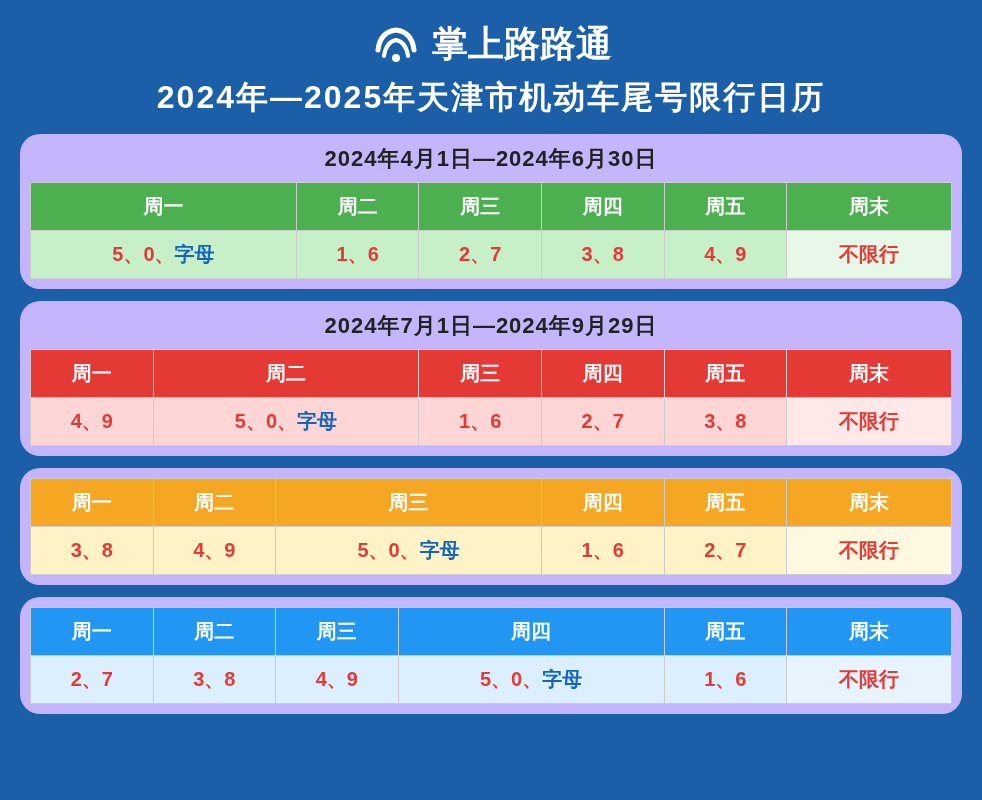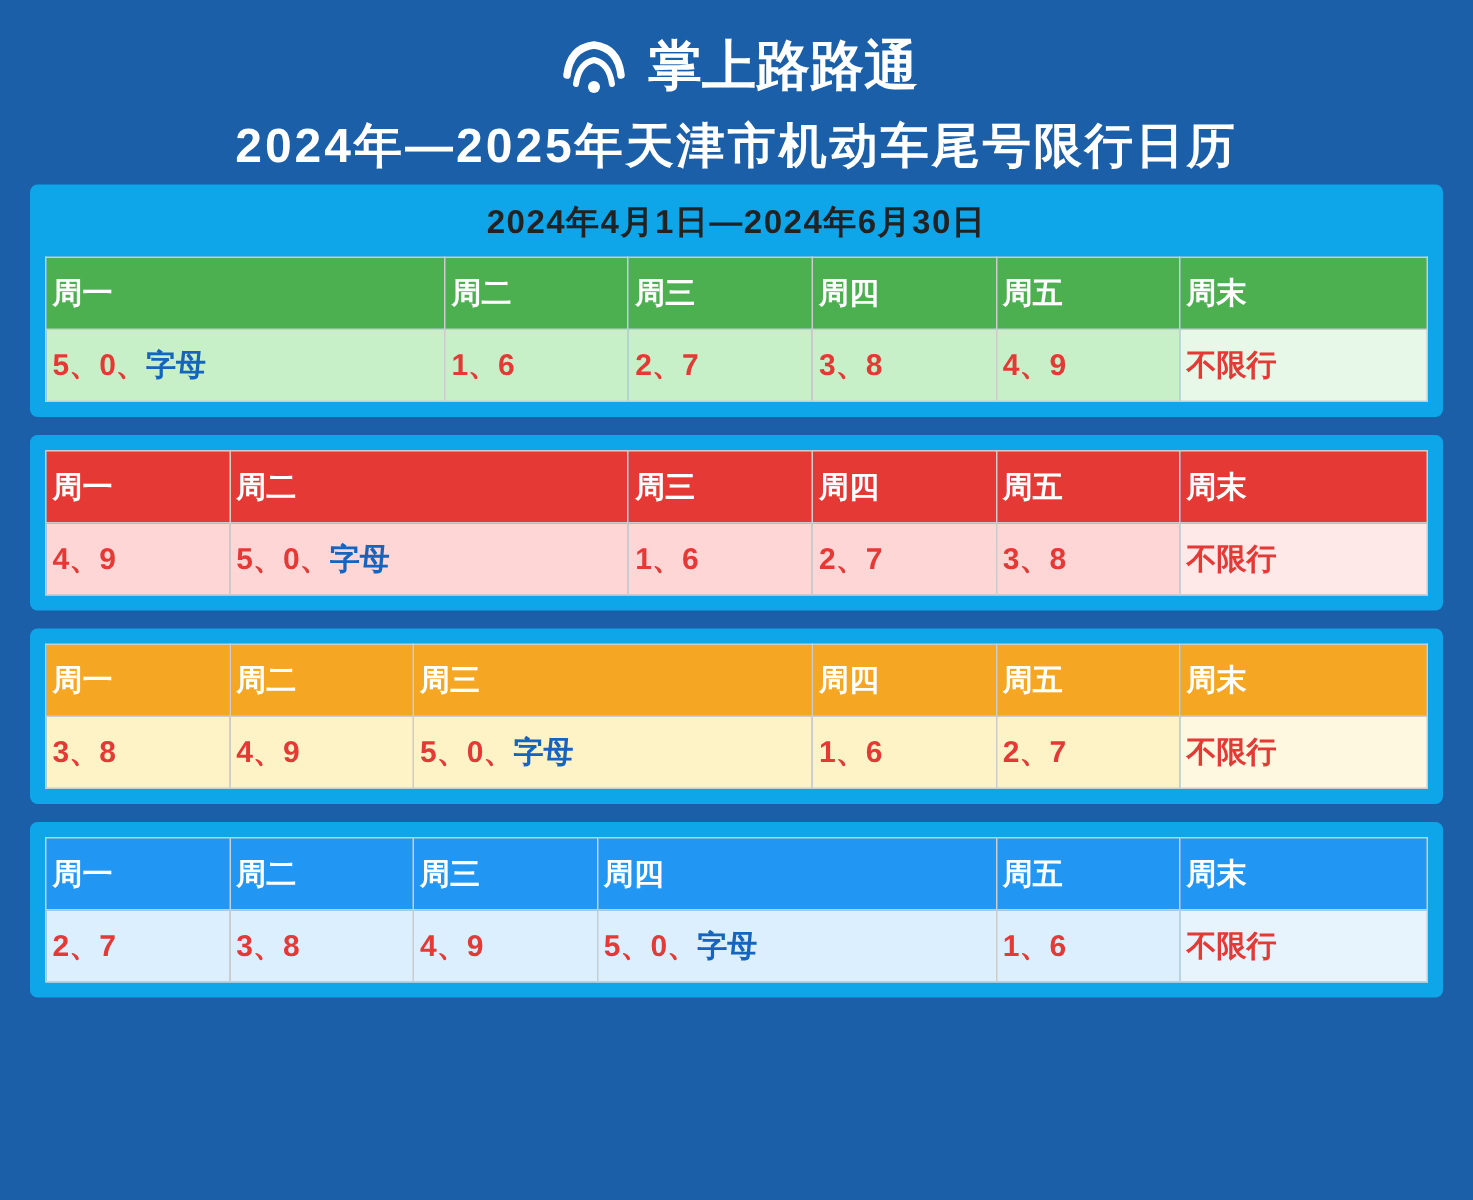--- a/index.html
+++ b/index.html
@@ -36,28 +36,28 @@
       font-size: 36px;
       font-weight: bold;
       color: white;
     }
 
     .main-title {
       font-size: 32px;
       font-weight: bold;
       color: white;
       text-align: center;
-      margin-bottom: 3px;
+      margin-bottom: 14px;
       letter-spacing: 2px;
     }
 
     .section {
       width: 100%;
-      background: #0ea5e9;
-      border-radius: 5px;
+      background: #c4b5fd;
+      border-radius: 20px;
       margin-bottom: 12px;
       overflow: hidden;
       padding: 10px 10px 10px 10px;
     }
 
     .section-title {
       text-align: center;
       font-size: 22px;
       font-weight: bold;
       color: #222;
@@ -65,21 +65,21 @@
       letter-spacing: 1px;
     }
 
     .table {
       width: 100%;
       border-collapse: collapse;
     }
 
     .table th, .table td {
       border: 1px solid #ccc;
-      text-align: left;
+      text-align: center;
       padding: 10px 4px;
       font-size: 20px;
       font-weight: bold;
     }
 
     
     .green-header th {
       background: #4caf50;
       color: white;
       font-size: 20px;
@@ -177,20 +177,21 @@
             <td>1、6</td>
             <td>2、7</td>
             <td>3、8</td>
             <td>4、9</td>
             <td class="no-limit" style="color: rgb(229, 57, 53);">不限行</td>
           </tr>
         </tbody>
       </table>
     </div>
     <div class="section">
+      <div class="section-title">2024年7月1日—2024年9月29日</div>
       <table class="table">
         <thead>
           <tr class="red-header">
             <th>周一</th>
             <th>周二</th>
             <th>周三</th>
             <th>周四</th>
             <th>周五</th>
             <th>周末</th>
           </tr>

